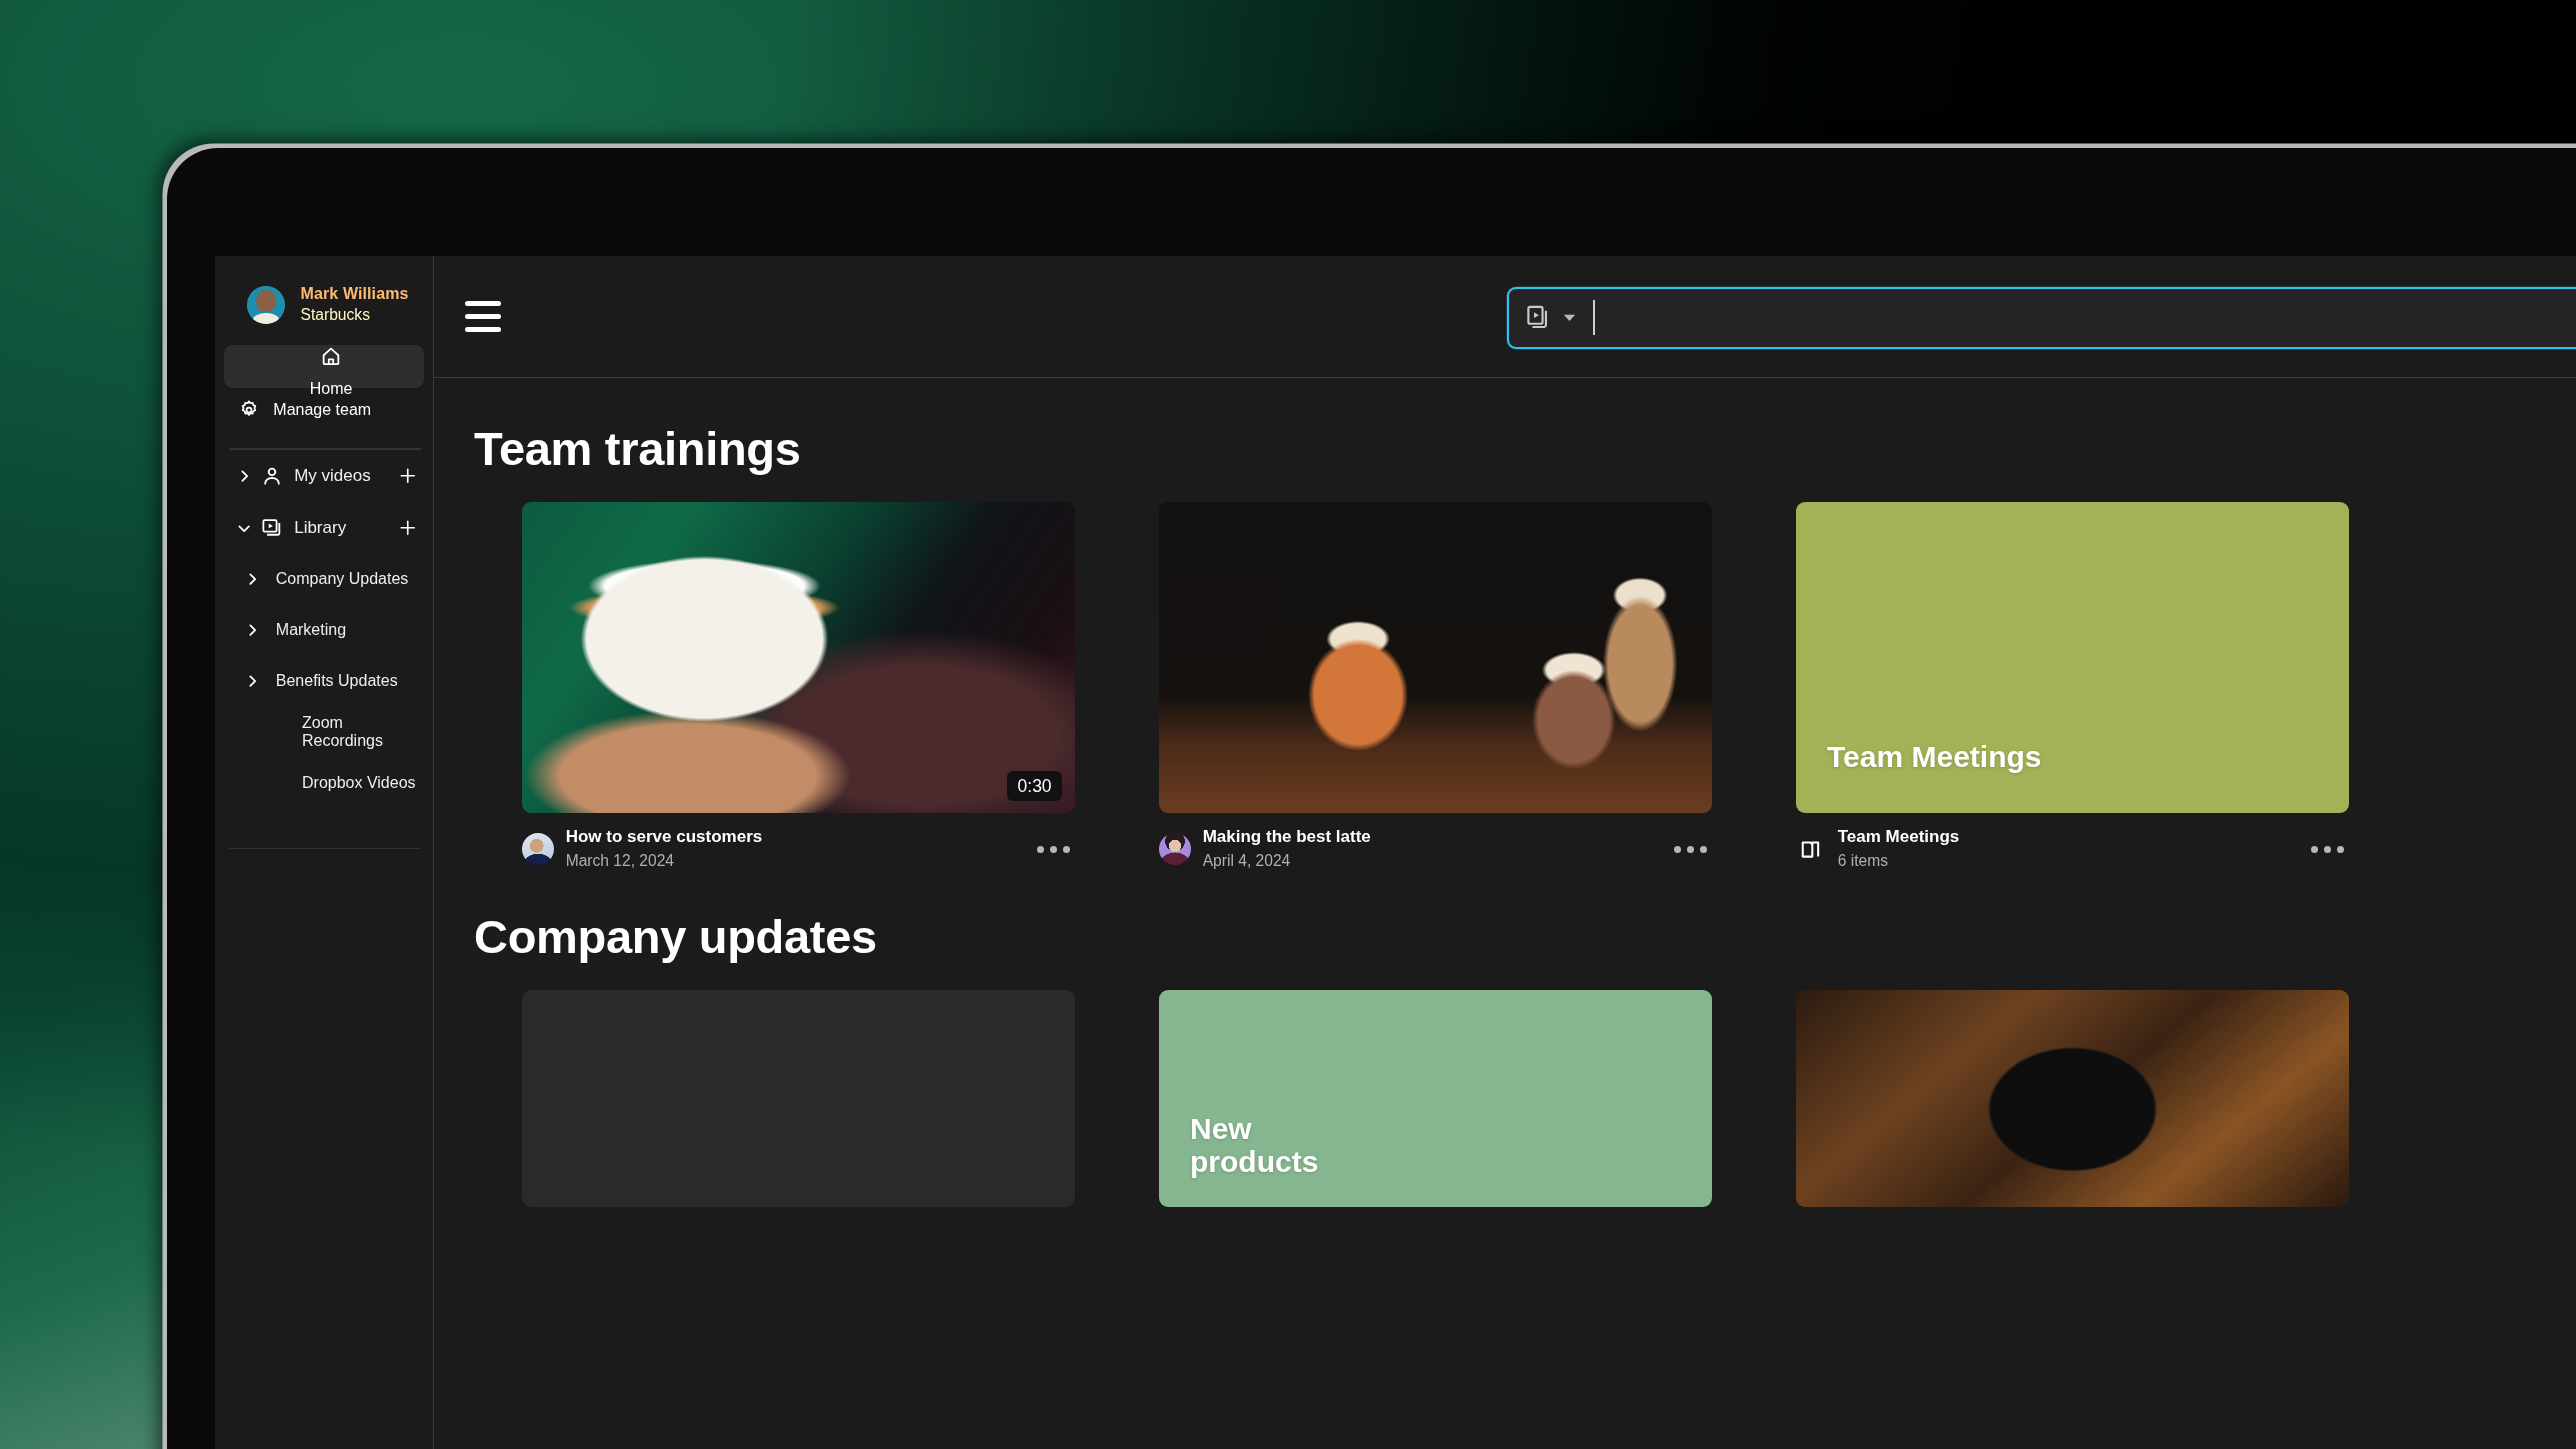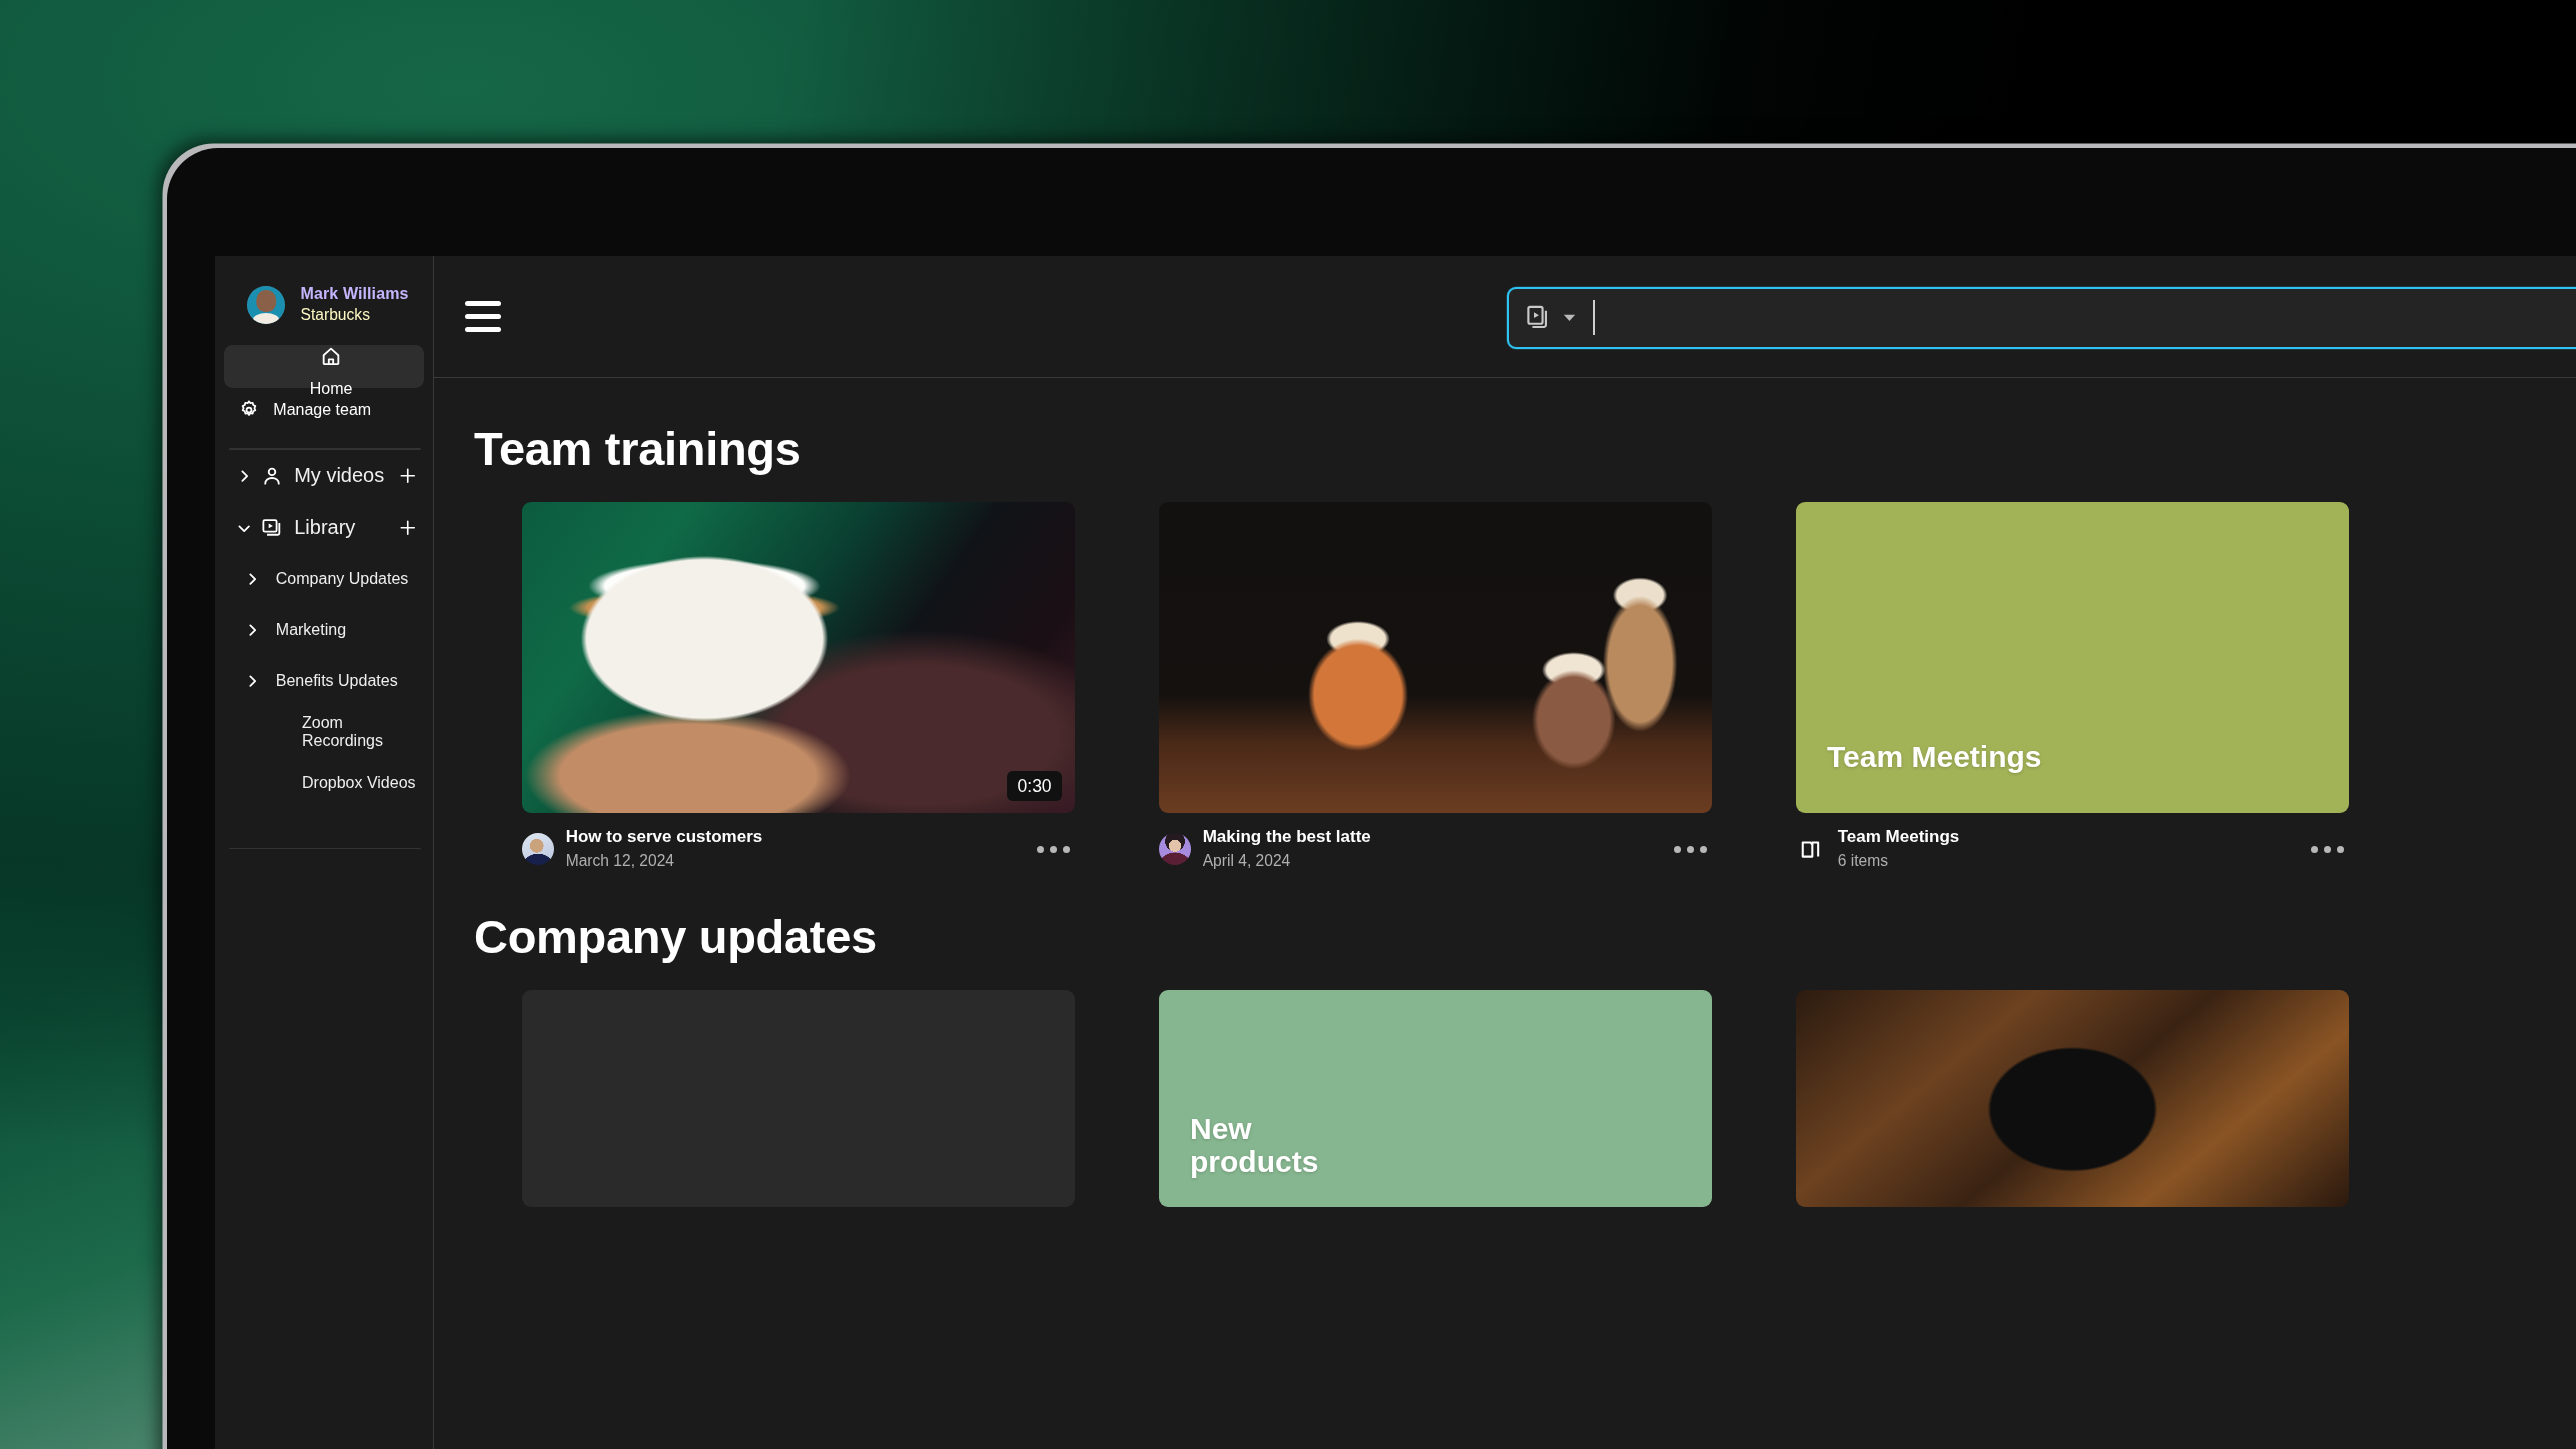--- a/index.html
+++ b/index.html
@@ -57,38 +57,38 @@
   .avatar::before{
     content:""; position:absolute; left:50%; top:12%;
     width:19.5px; height:22px; transform:translateX(-50%);
     border-radius:48% 48% 44% 44%; background:#8a6148;
   }
   .avatar::after{
     content:""; position:absolute; left:50%; bottom:-2.6px;
     width:26px; height:13px; transform:translateX(-50%);
     border-radius:50% 50% 0 0; background:#f2ece2;
   }
-  .uname{ font-size:16px; font-weight:bold; color:#c4b5fd; line-height:1.18; letter-spacing:0.1px;}
+  .uname{ font-size:16px; font-weight:bold; color:#fdba74; line-height:1.18; letter-spacing:0.1px;}
   .uorg{ font-size:15.6px; color:#fef9c3; line-height:1.2; margin-top:1.9px;}
 
   .navlist{ margin-top:21px; padding:0 9px; }
   .nav{
     display:flex; align-items:center; gap:13px;
     height:43px; padding:0 0 0 14.3px; border-radius:8.4px;
     color:#fff; font-size:16px;
   }
   .nav.active{ background:#2e2e2e;flex-direction:column; }
   .icn{ width:22px; height:22px; flex:0 0 22px; display:flex; align-items:center; justify-content:center; }
   .icn svg{ width:100%; height:100%; display:block; }
 
   .divider{ height:1.3px; background:#333; margin:17px 11.7px 0 14.3px; border-radius:1.3px;}
 
   .treerow{
     display:flex; align-items:center; height:52px;
-    padding:0 14.3px 0 19.5px; color:#f0f0f0; font-size:20px; position:relative;
+    padding:0 14.3px 0 19.5px; color:#f0f0f0; font-size:17px; position:relative;
   }
   .chev{ width:19.5px; flex:0 0 19.5px; display:flex; align-items:center; justify-content:center; }
   .chev svg{ width:14.3px; height:14.3px; }
   .treerow .icn{ margin-left:6.5px; }
   .treerow .lbl{ margin-left:11.7px; }
   .plus{ margin-left:auto; width:22px; height:22px; display:flex; align-items:center; justify-content:center;}
   .plus svg{ width:19.5px; height:19.5px; }
 
   .subrow{
     display:flex; align-items:center; height:51px;

